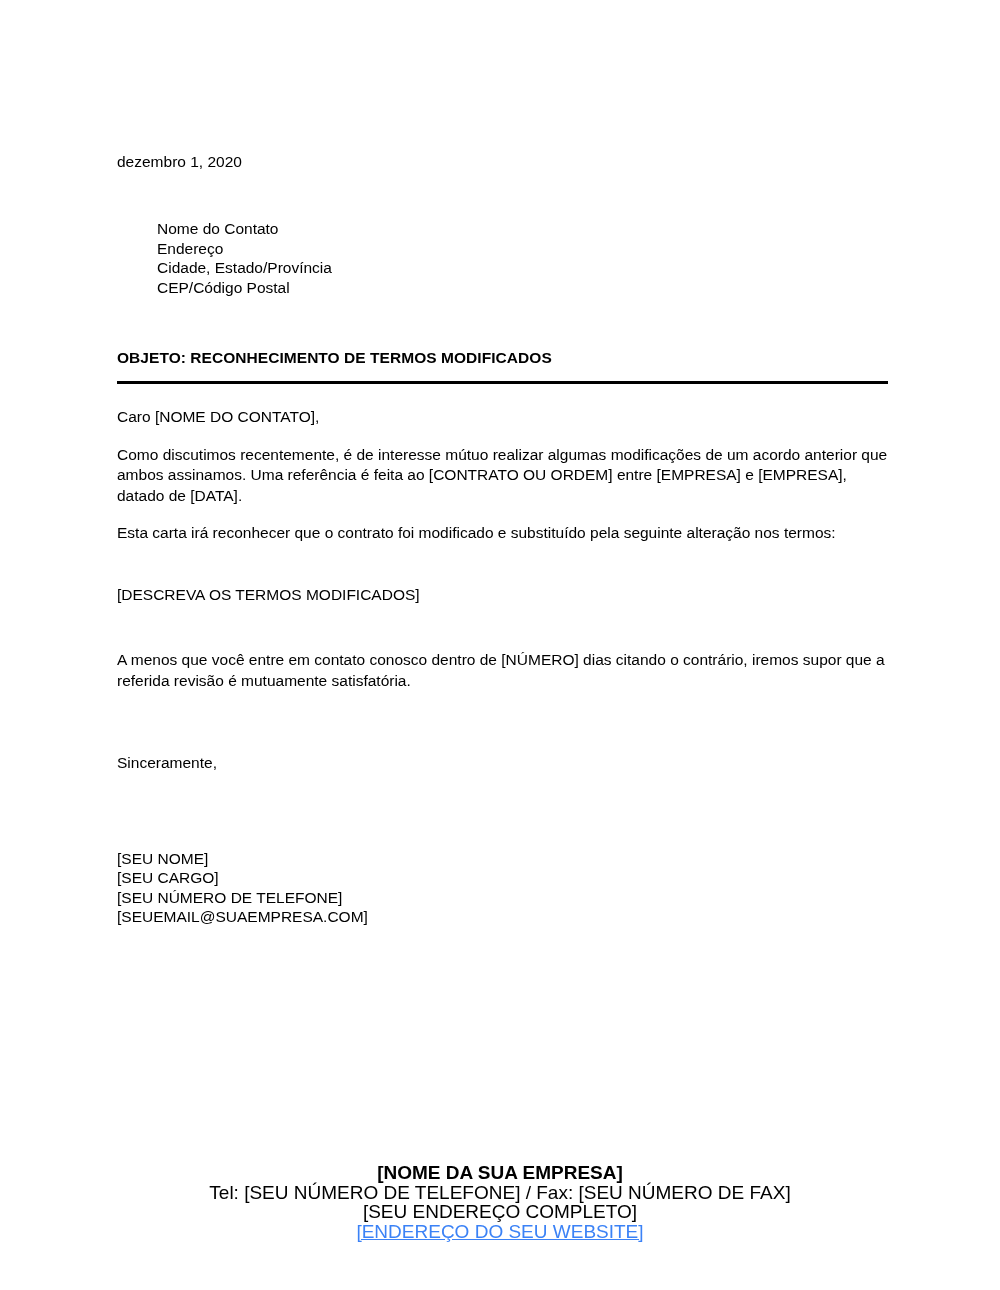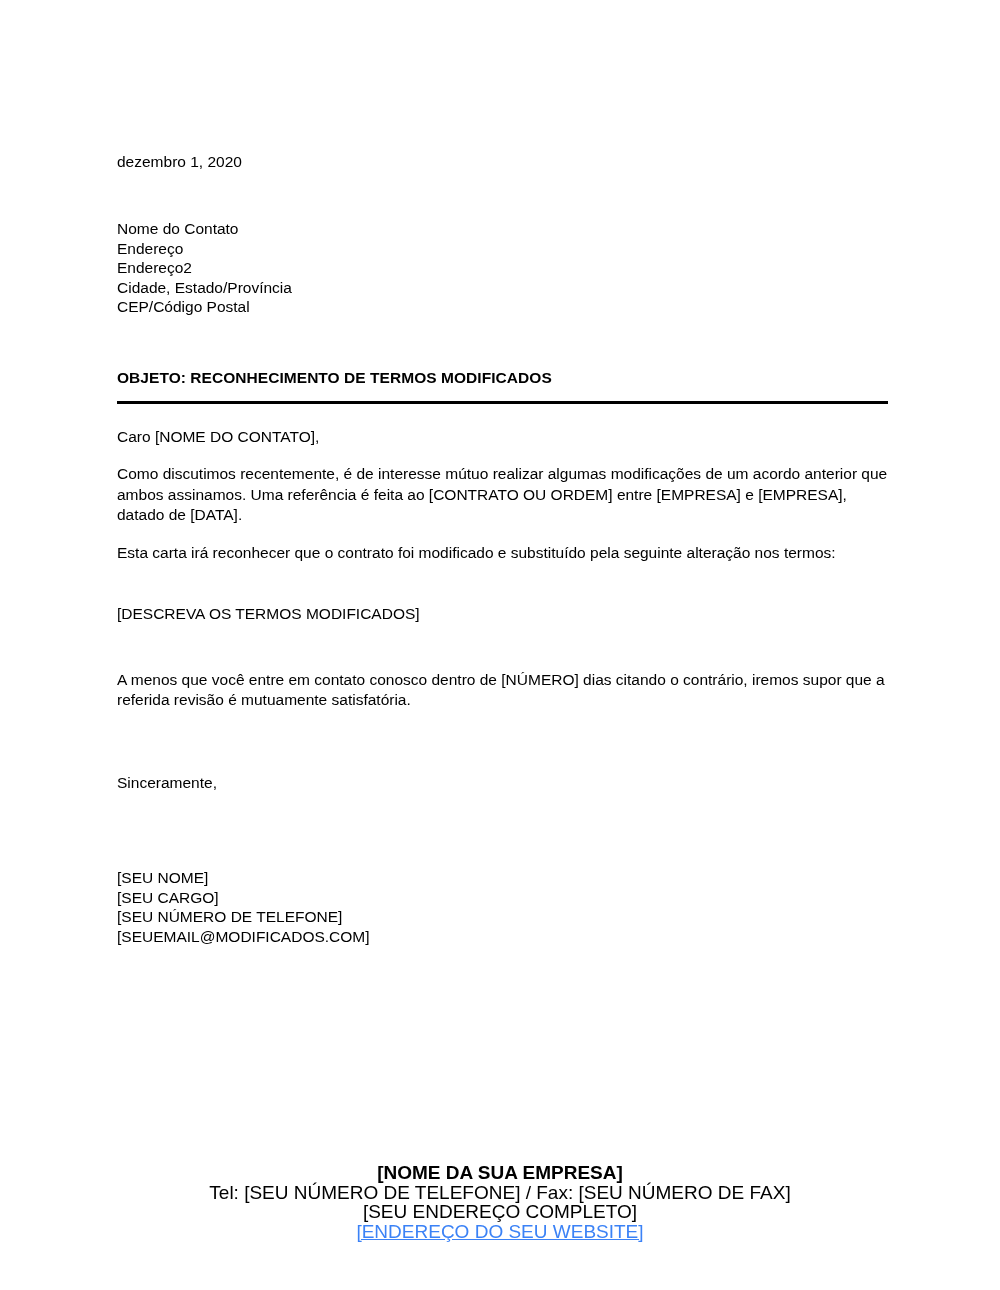--- a/index.html
+++ b/index.html
@@ -42,20 +42,21 @@
   }
 
   .address-block {
     margin-top: 48px;
     font-size: 15.5px;
     line-height: 19.5px;
   }
   .address-block .addr-line {
     display: block;
     white-space: pre;
+    margin-left: 40px;
   }
 
   .subject-wrap {
     margin-top: 51px;
   }
   .subject-line {
     font-size: 15.5px;
     line-height: 19px;
     font-weight: bold;
     letter-spacing: 0.05px;
@@ -130,21 +131,20 @@
 
 <div class="page">
 
   <div class="letter">
 
     <div class="date-line">dezembro 1, 2020</div>
 
     <div class="address-block">
       <span class="addr-line">Nome do Contato</span>
       <span class="addr-line">Endereço</span>
-      <span class="addr-line">Endereço2</span>
       <span class="addr-line">Cidade, Estado/Província</span>
       <span class="addr-line">CEP/Código Postal</span>
     </div>
 
     <div class="subject-wrap">
       <div class="subject-line">OBJETO: RECONHECIMENTO DE TERMOS MODIFICADOS</div>
       <div class="rule"></div>
     </div>
 
     <div class="body-block">
@@ -158,21 +158,21 @@
 
       <p class="para gap-xlarge">A menos que você entre em contato conosco dentro de [NÚMERO] dias citando o contrário, iremos supor que a referida revisão é mutuamente satisfatória.</p>
     </div>
 
     <div class="closing">Sinceramente,</div>
 
     <div class="signature-block">
       <span class="sig-line">[SEU NOME]</span>
       <span class="sig-line">[SEU CARGO]</span>
       <span class="sig-line">[SEU NÚMERO DE TELEFONE]</span>
-      <span class="sig-line">[SEUEMAIL@MODIFICADOS.COM]</span>
+      <span class="sig-line">[SEUEMAIL@SUAEMPRESA.COM]</span>
     </div>
 
   </div>
 
   <div class="footer">
     <span class="foot-line foot-company">[NOME DA SUA EMPRESA]</span>
     <span class="foot-line">Tel: [SEU NÚMERO DE TELEFONE] / Fax: [SEU NÚMERO DE FAX]</span>
     <span class="foot-line">[SEU ENDEREÇO COMPLETO]</span>
     <span class="foot-line foot-website">[ENDEREÇO DO SEU WEBSITE]</span>
   </div>

